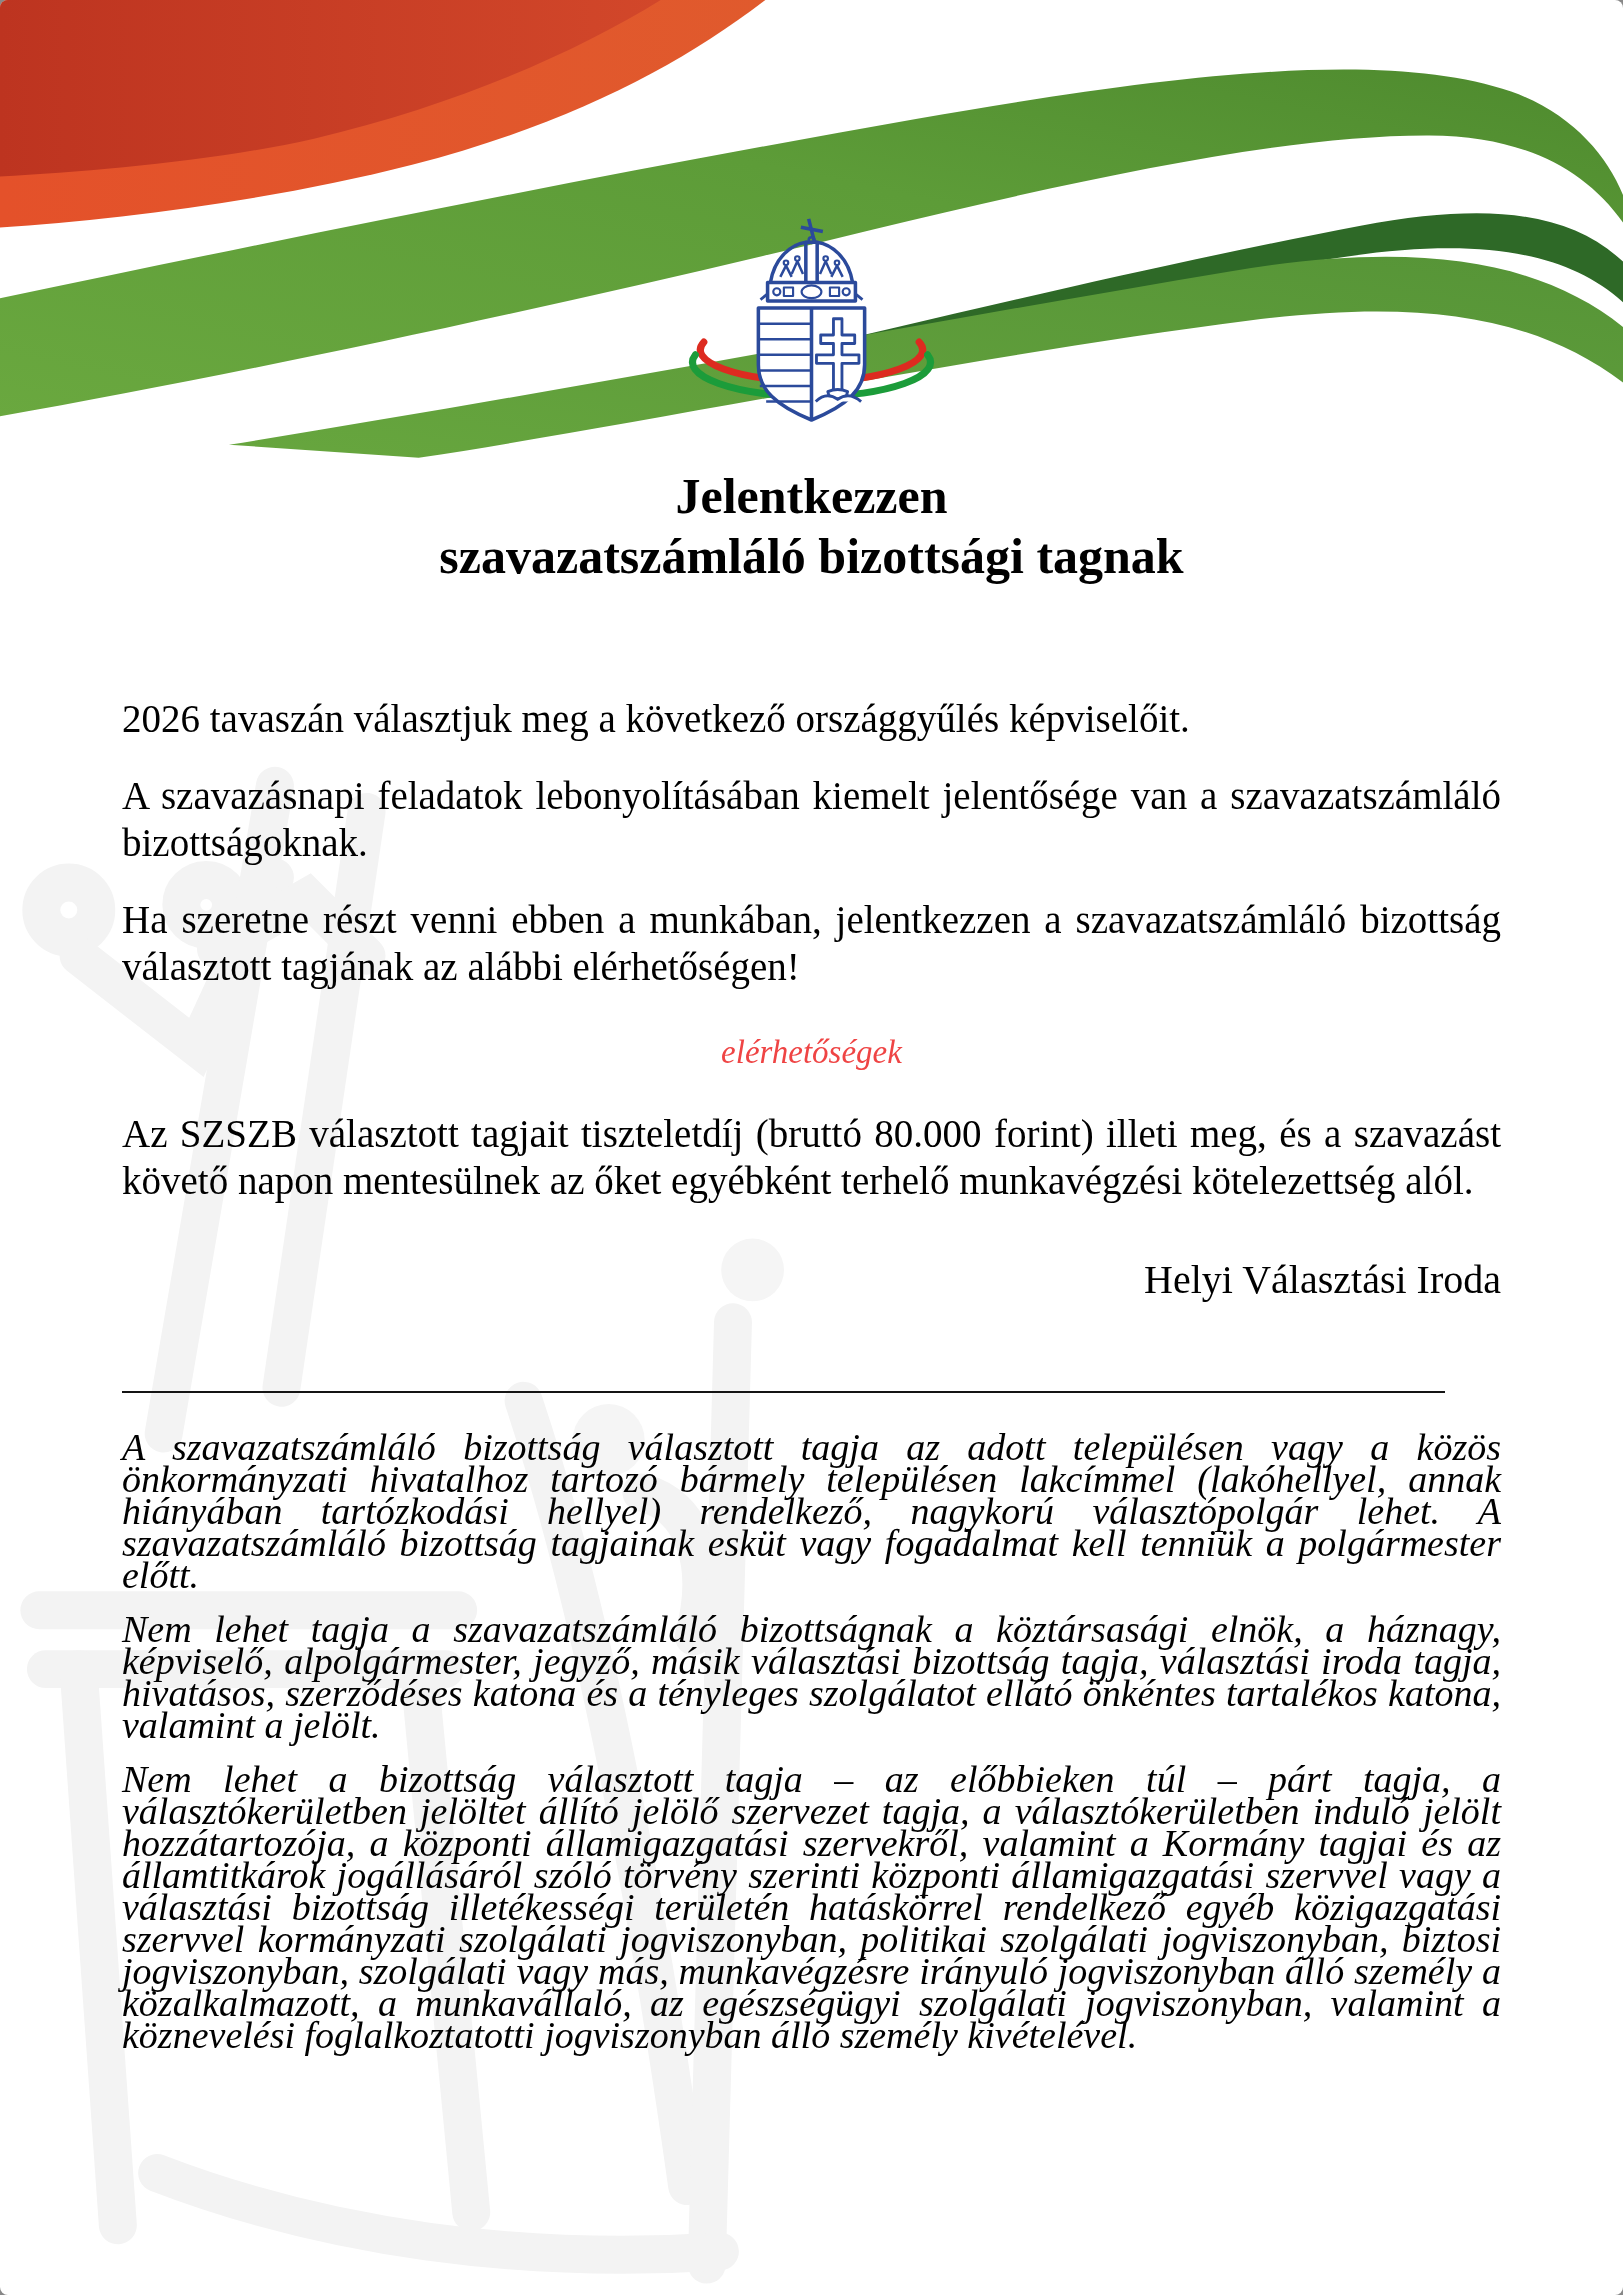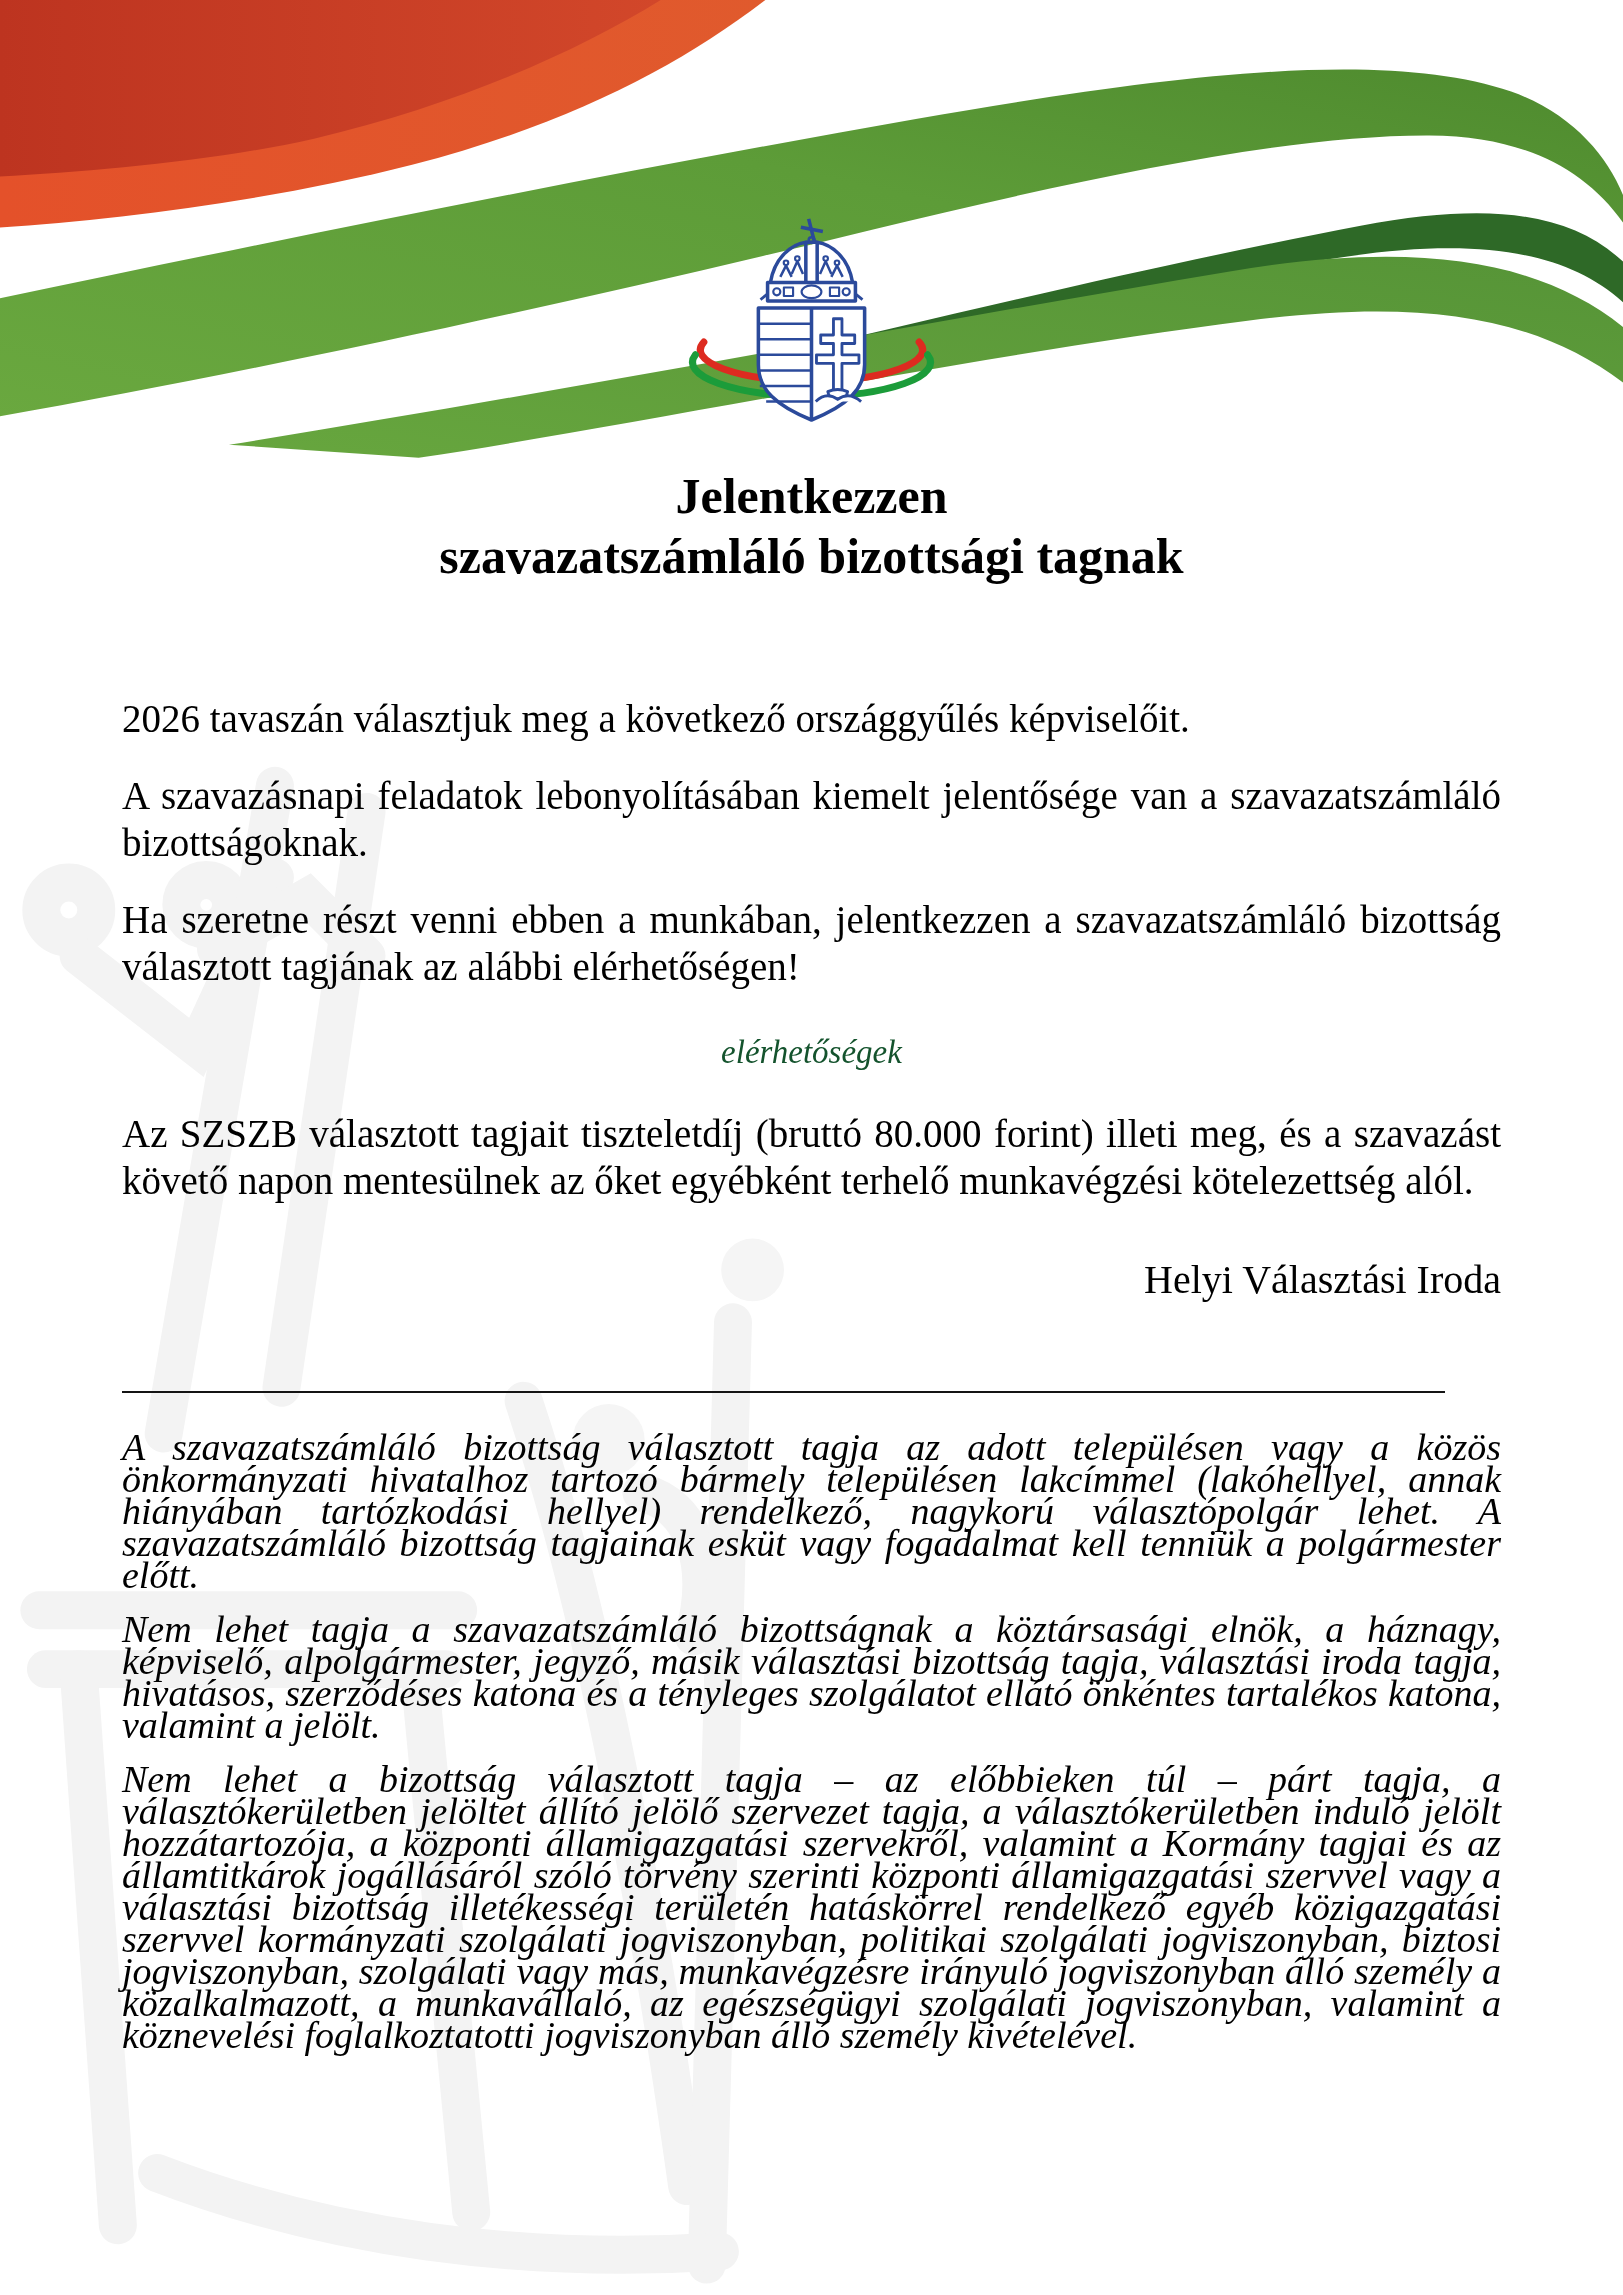--- a/index.html
+++ b/index.html
@@ -6,20 +6,21 @@
   html, body { margin: 0; padding: 0; background: #888; }
   .page {
     position: relative;
     width: 1623px;
     height: 2295px;
     margin: 0 auto;
     background: #ffffff;
     overflow: hidden;
     color: #000;
     font-family: "Liberation Serif", serif;
+    border-radius: 8px;
   }
   .wave-header {
     position: absolute;
     top: 0; left: 0;
     width: 1623px;
     height: 484px;
     display: block;
   }
   .watermark {
     position: absolute;
@@ -204,21 +205,21 @@
   <h1 class="title">
     <span>Jelentkezzen</span>
     <span>szavazatszámláló bizottsági tagnak</span>
   </h1>
 
   <div class="content">
     <p class="para">2026 tavaszán választjuk meg a következő országgyűlés képviselőit.</p>
     <p class="para justify">A szavazásnapi feladatok lebonyolításában kiemelt jelentősége van a szavazatszámláló bizottságoknak.</p>
     <p class="para justify">Ha szeretne részt venni ebben a munkában, jelentkezzen a szavazatszámláló bizottság választott tagjának az alábbi elérhetőségen!</p>
 
-    <p class="contact-heading" style="color:#14532d">elérhetőségek</p>
+    <p class="contact-heading" style="color:#ef4444">elérhetőségek</p>
 
     <p class="para justify comp"><span>Az SZSZB választott tagjait tiszteletdíj (bruttó </span><b>80.000 forint</b><span>) illeti meg, és a szavazást követő napon mentesülnek az őket egyébként terhelő munkavégzési kötelezettség alól.</span></p>
 
     <p class="signature">Helyi Választási Iroda</p>
 
     <div class="divider"></div>
 
     <p class="legal">A szavazatszámláló bizottság választott tagja az adott településen vagy a közös önkormányzati hivatalhoz tartozó bármely településen lakcímmel (lakóhellyel, annak hiányában tartózkodási hellyel) rendelkező, nagykorú választópolgár lehet. A szavazatszámláló bizottság tagjainak esküt vagy fogadalmat kell tenniük a polgármester előtt.</p>
     <p class="legal">Nem lehet tagja a szavazatszámláló bizottságnak a köztársasági elnök, a háznagy, képviselő, alpolgármester, jegyző, másik választási bizottság tagja, választási iroda tagja, hivatásos, szerződéses katona és a tényleges szolgálatot ellátó önkéntes tartalékos katona, valamint a jelölt.</p>
     <p class="legal">Nem lehet a bizottság választott tagja – az előbbieken túl – párt tagja, a választókerületben jelöltet állító jelölő szervezet tagja, a választókerületben induló jelölt hozzátartozója, a központi államigazgatási szervekről, valamint a Kormány tagjai és az államtitkárok jogállásáról szóló törvény szerinti központi államigazgatási szervvel vagy a választási bizottság illetékességi területén hatáskörrel rendelkező egyéb közigazgatási szervvel kormányzati szolgálati jogviszonyban, politikai szolgálati jogviszonyban, biztosi jogviszonyban, szolgálati vagy más, munkavégzésre irányuló jogviszonyban álló személy a közalkalmazott, a munkavállaló, az egészségügyi szolgálati jogviszonyban, valamint a köznevelési foglalkoztatotti jogviszonyban álló személy kivételével.</p>

